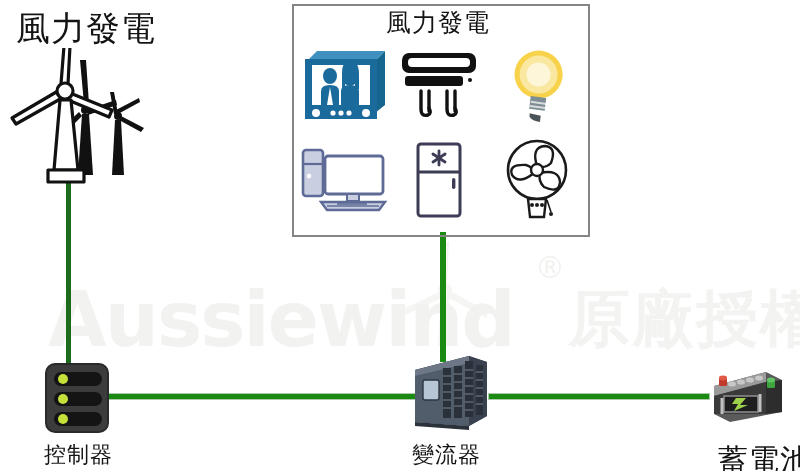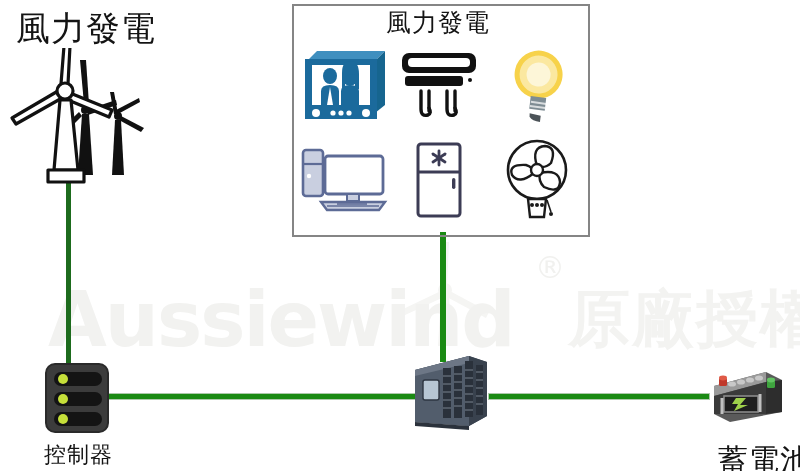--- a/index.html
+++ b/index.html
@@ -314,20 +314,21 @@
           <path d="M54 58 L62 58"></path>
         <path d="M65 20 L72 20"></path>
           <path d="M65 28 L72 28"></path>
           <path d="M65 36 L72 36"></path>
           <path d="M65 44 L72 44"></path>
           <path d="M65 52 L72 52"></path>
       </g>
       <polygon points="4,70 58,74 58,78 4,74" fill="#2b323c"></polygon>
     </svg>
   </div>
+  <div class="label label-inverter">變流器</div>
 
   <div class="device battery">
     <svg width="80" height="56" viewBox="0 0 80 56">
       <polygon points="8,18 60,4 76,12 76,44 24,54 8,46" fill="#5a5a5a"></polygon>
       <polygon points="8,18 60,4 60,14 8,28" fill="#9a9a9a"></polygon>
       <polygon points="8,28 60,14 60,46 8,46" fill="#3a3a3a"></polygon>
       <polygon points="60,14 76,12 76,44 60,46" fill="#2d2d2d"></polygon>
 
       <g fill="#c8c8c8">
         <ellipse cx="26" cy="16" rx="4" ry="2.6"></ellipse>

